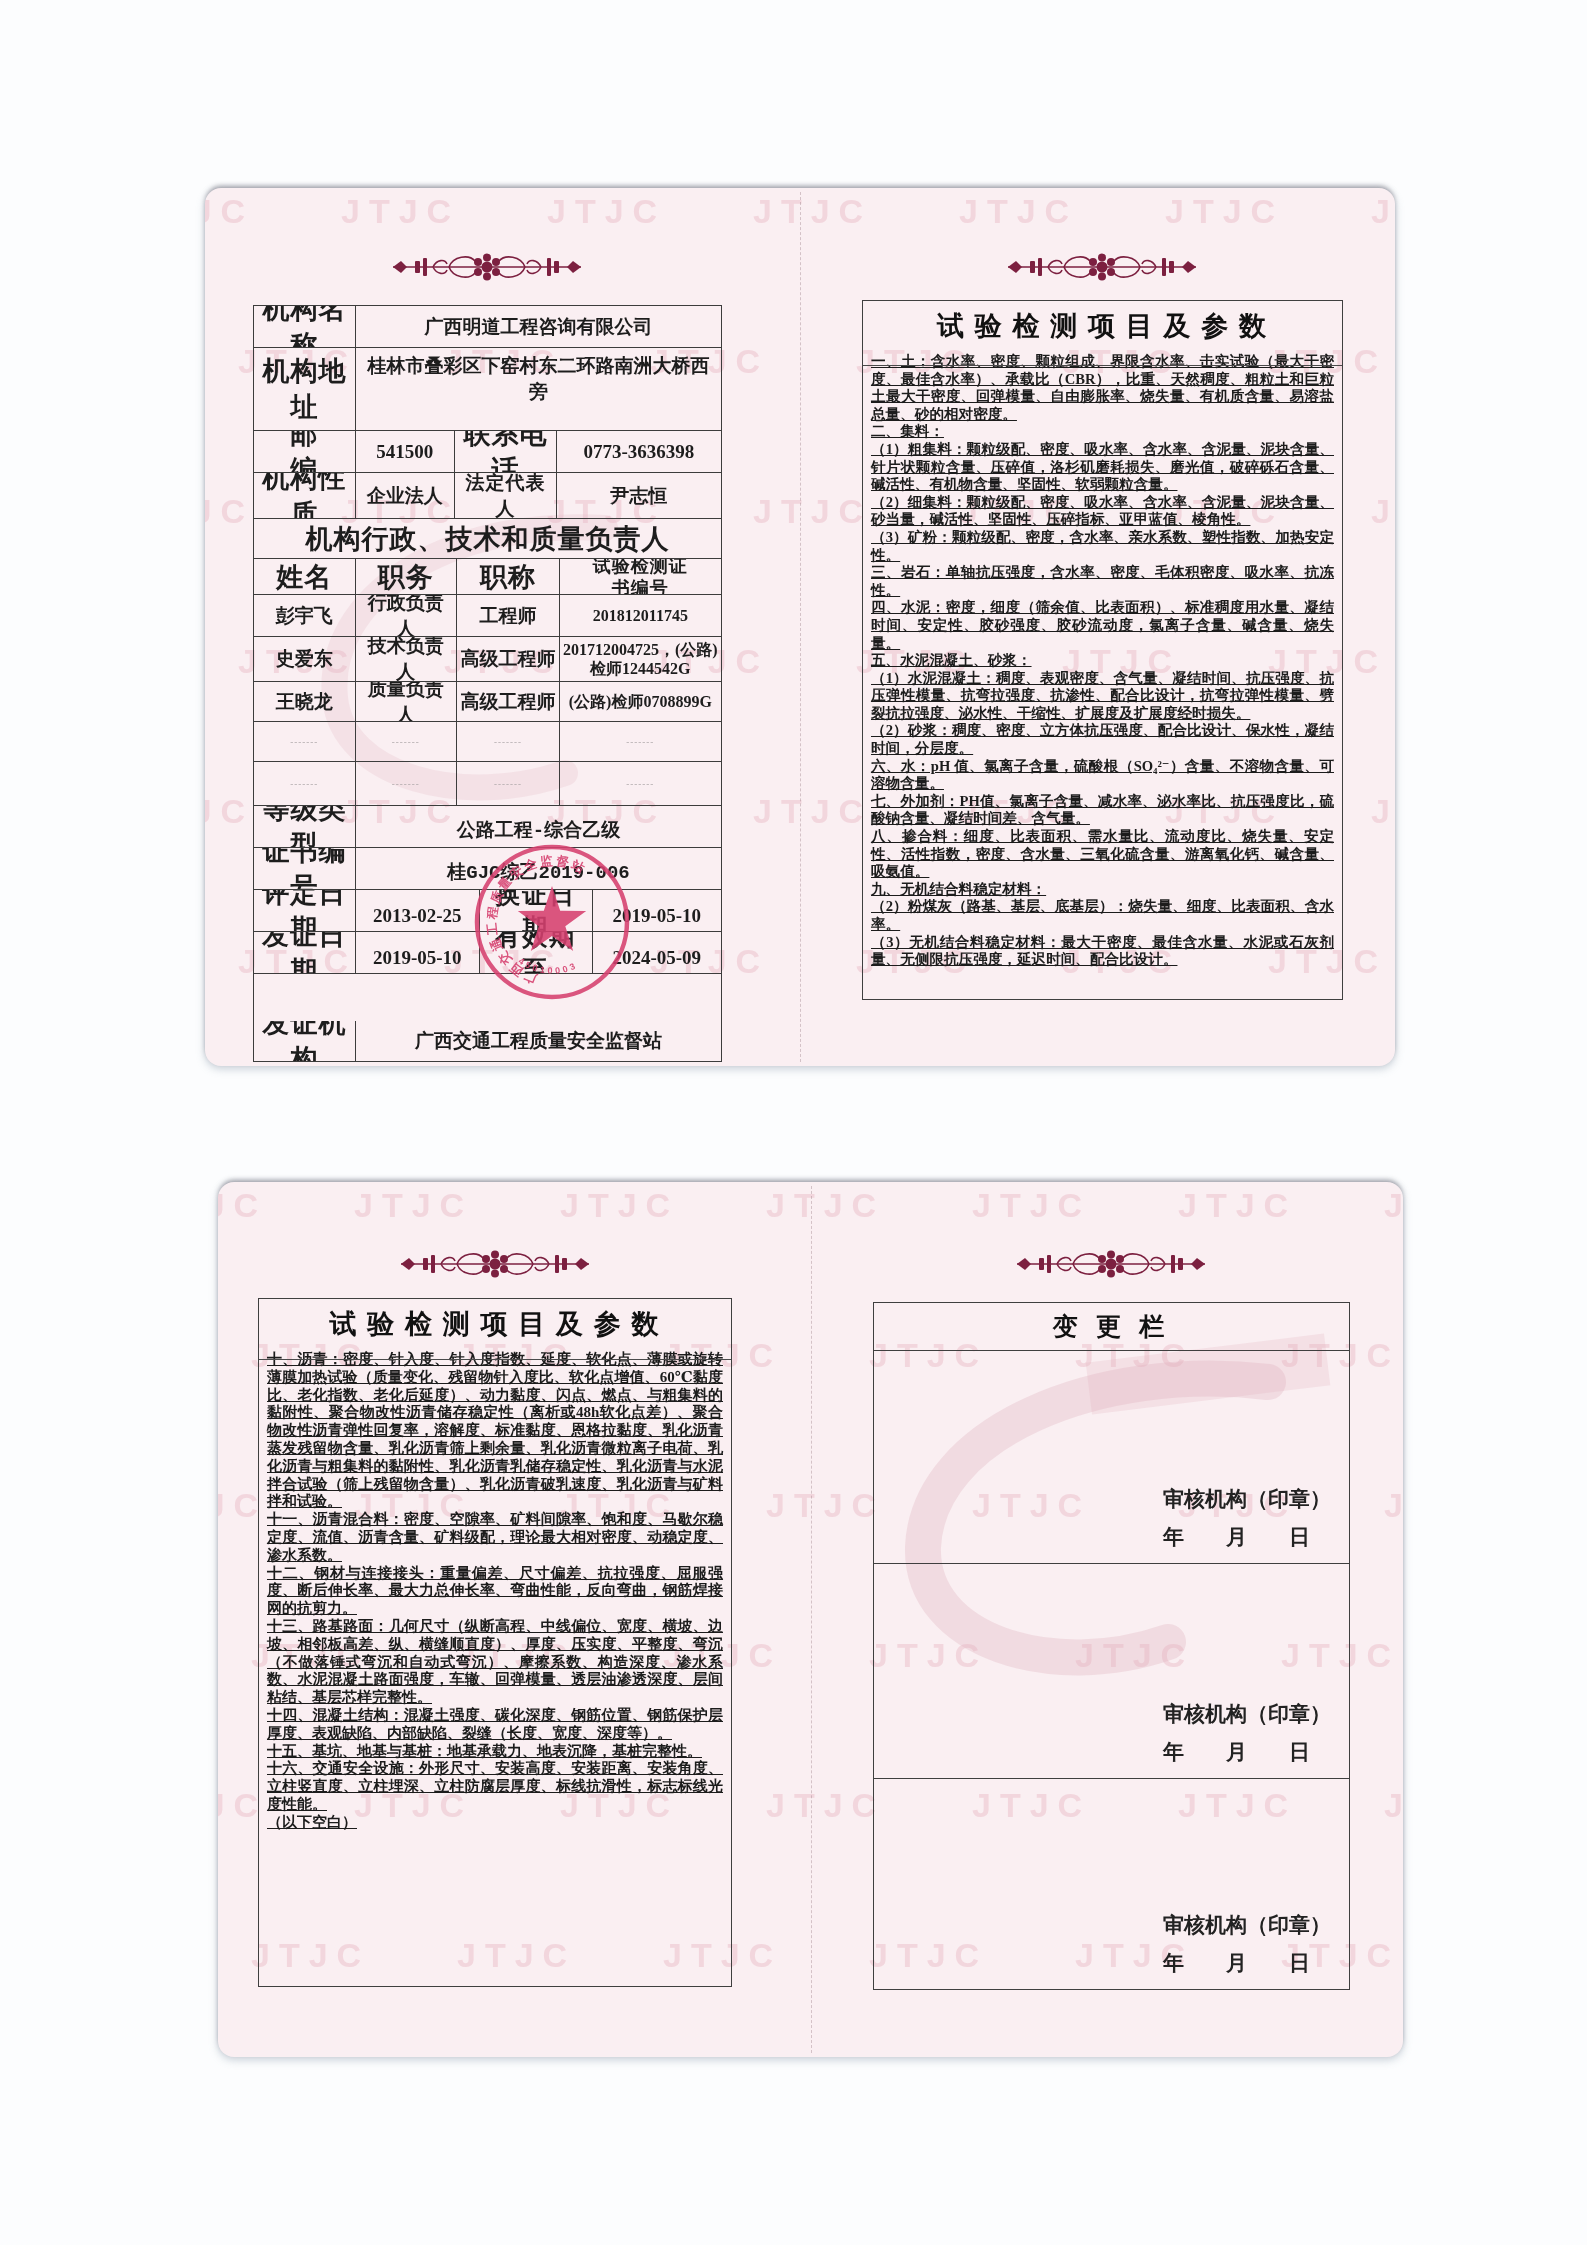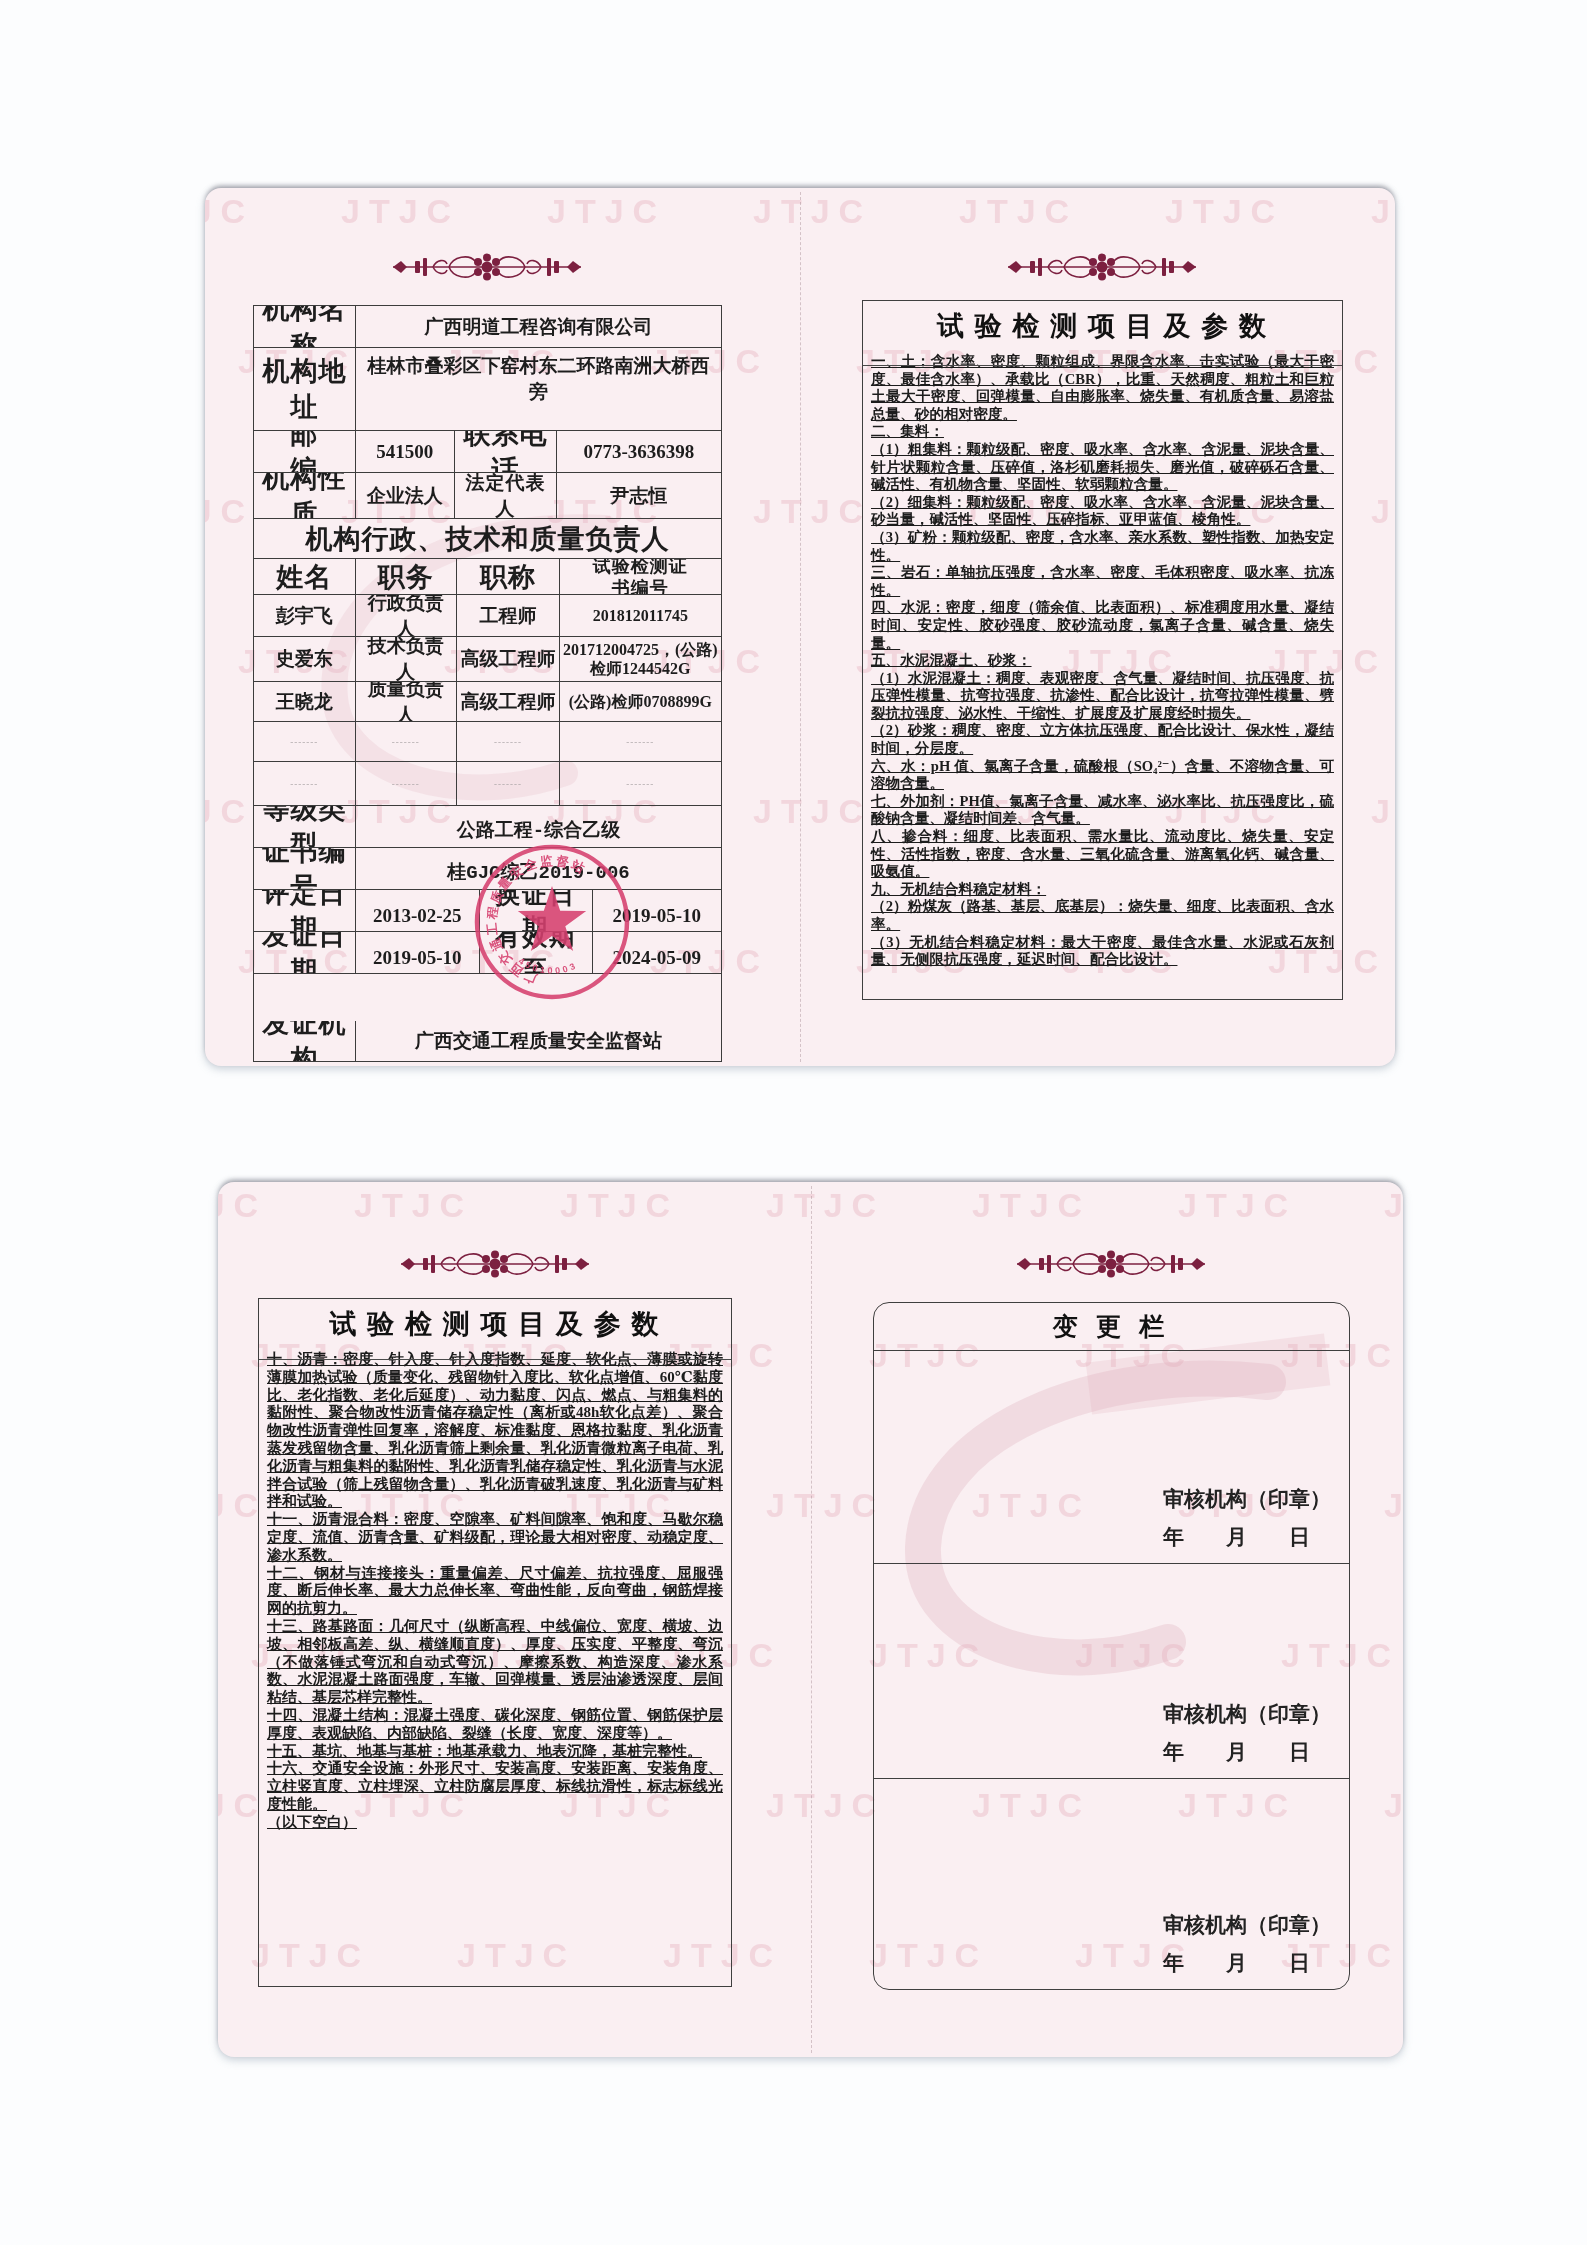--- a/index.html
+++ b/index.html
@@ -343,21 +343,21 @@
         <div class="pline">十一、沥青混合料：密度、空隙率、矿料间隙率、饱和度、马歇尔稳定度、流值、沥青含量、矿料级配，理论最大相对密度、动稳定度、渗水系数。</div>
         <div class="pline">十二、钢材与连接接头：重量偏差、尺寸偏差、抗拉强度、屈服强度、断后伸长率、最大力总伸长率、弯曲性能，反向弯曲，钢筋焊接网的抗剪力。</div>
         <div class="pline">十三、路基路面：几何尺寸（纵断高程、中线偏位、宽度、横坡、边坡、相邻板高差、纵、横缝顺直度）、厚度、压实度、平整度、弯沉（不做落锤式弯沉和自动式弯沉）、摩擦系数、构造深度、渗水系数、水泥混凝土路面强度，车辙、回弹模量、透层油渗透深度、层间粘结、基层芯样完整性。</div>
         <div class="pline">十四、混凝土结构：混凝土强度、碳化深度、钢筋位置、钢筋保护层厚度、表观缺陷、内部缺陷、裂缝（长度、宽度、深度等）。</div>
         <div class="pline">十五、基坑、地基与基桩：地基承载力、地表沉降，基桩完整性。</div>
         <div class="pline">十六、交通安全设施：外形尺寸、安装高度、安装距离、安装角度、立柱竖直度、立柱埋深、立柱防腐层厚度、标线抗滑性，标志标线光度性能。</div>
         <div class="pline">（以下空白）</div>
       </div>
   </div>
 
-  <div class="pbox" style="left:655px;top:120px;width:477px;height:688px;border-radius:16px;">
+  <div class="pbox" style="left:655px;top:120px;width:477px;height:688px;">
     <div class="vheader">变 更 栏</div>
     <div class="asec" style="height:213px">
       <div class="aentry">
         <div class="aorg">审核机构（印章）</div>
         <div>年　　月　　日</div>
       </div>
     </div>
     <div class="asec" style="height:215px">
       <div class="aentry">
         <div class="aorg">审核机构（印章）</div>

